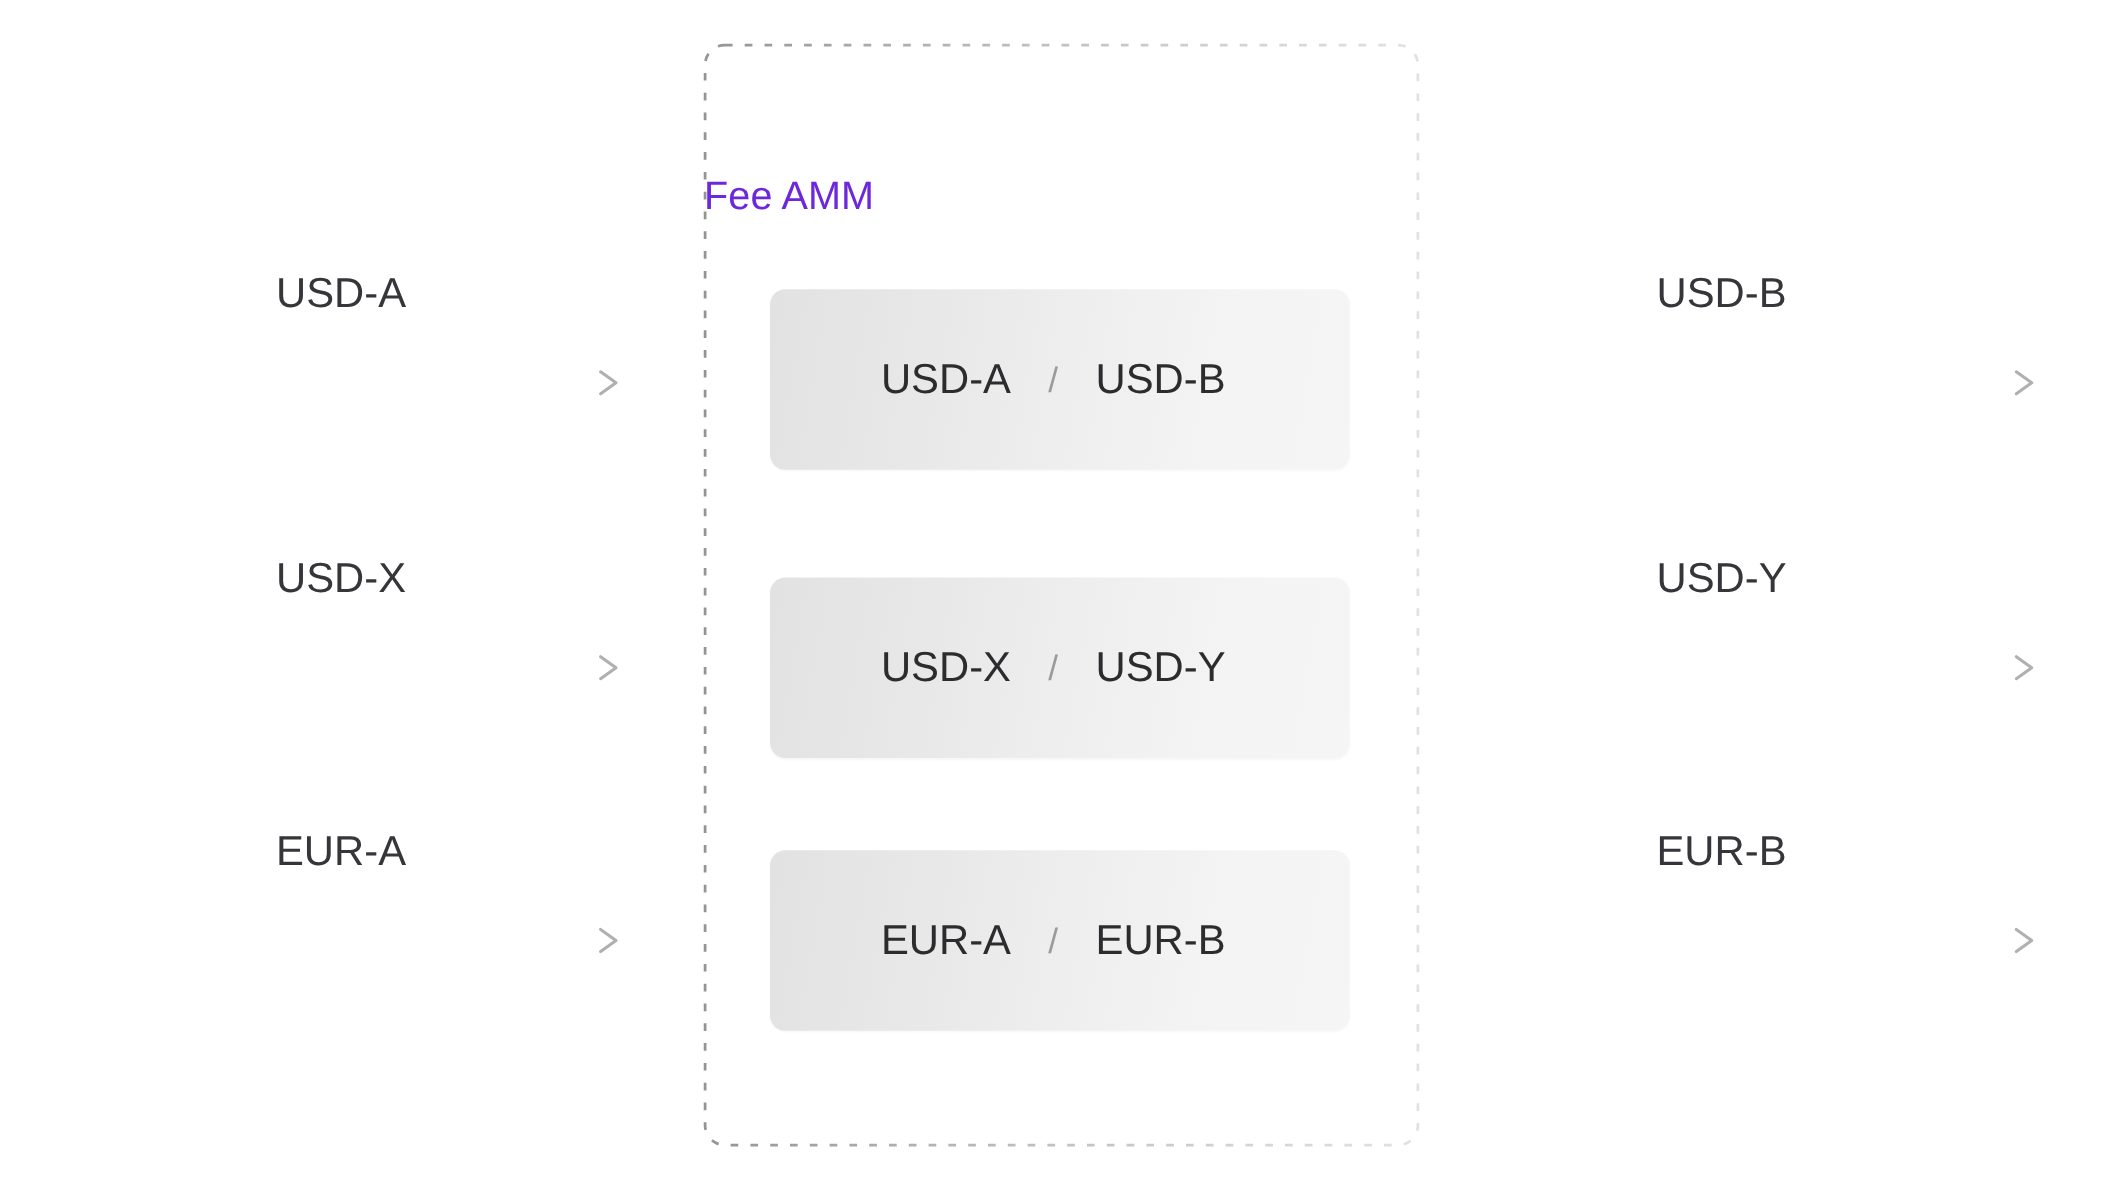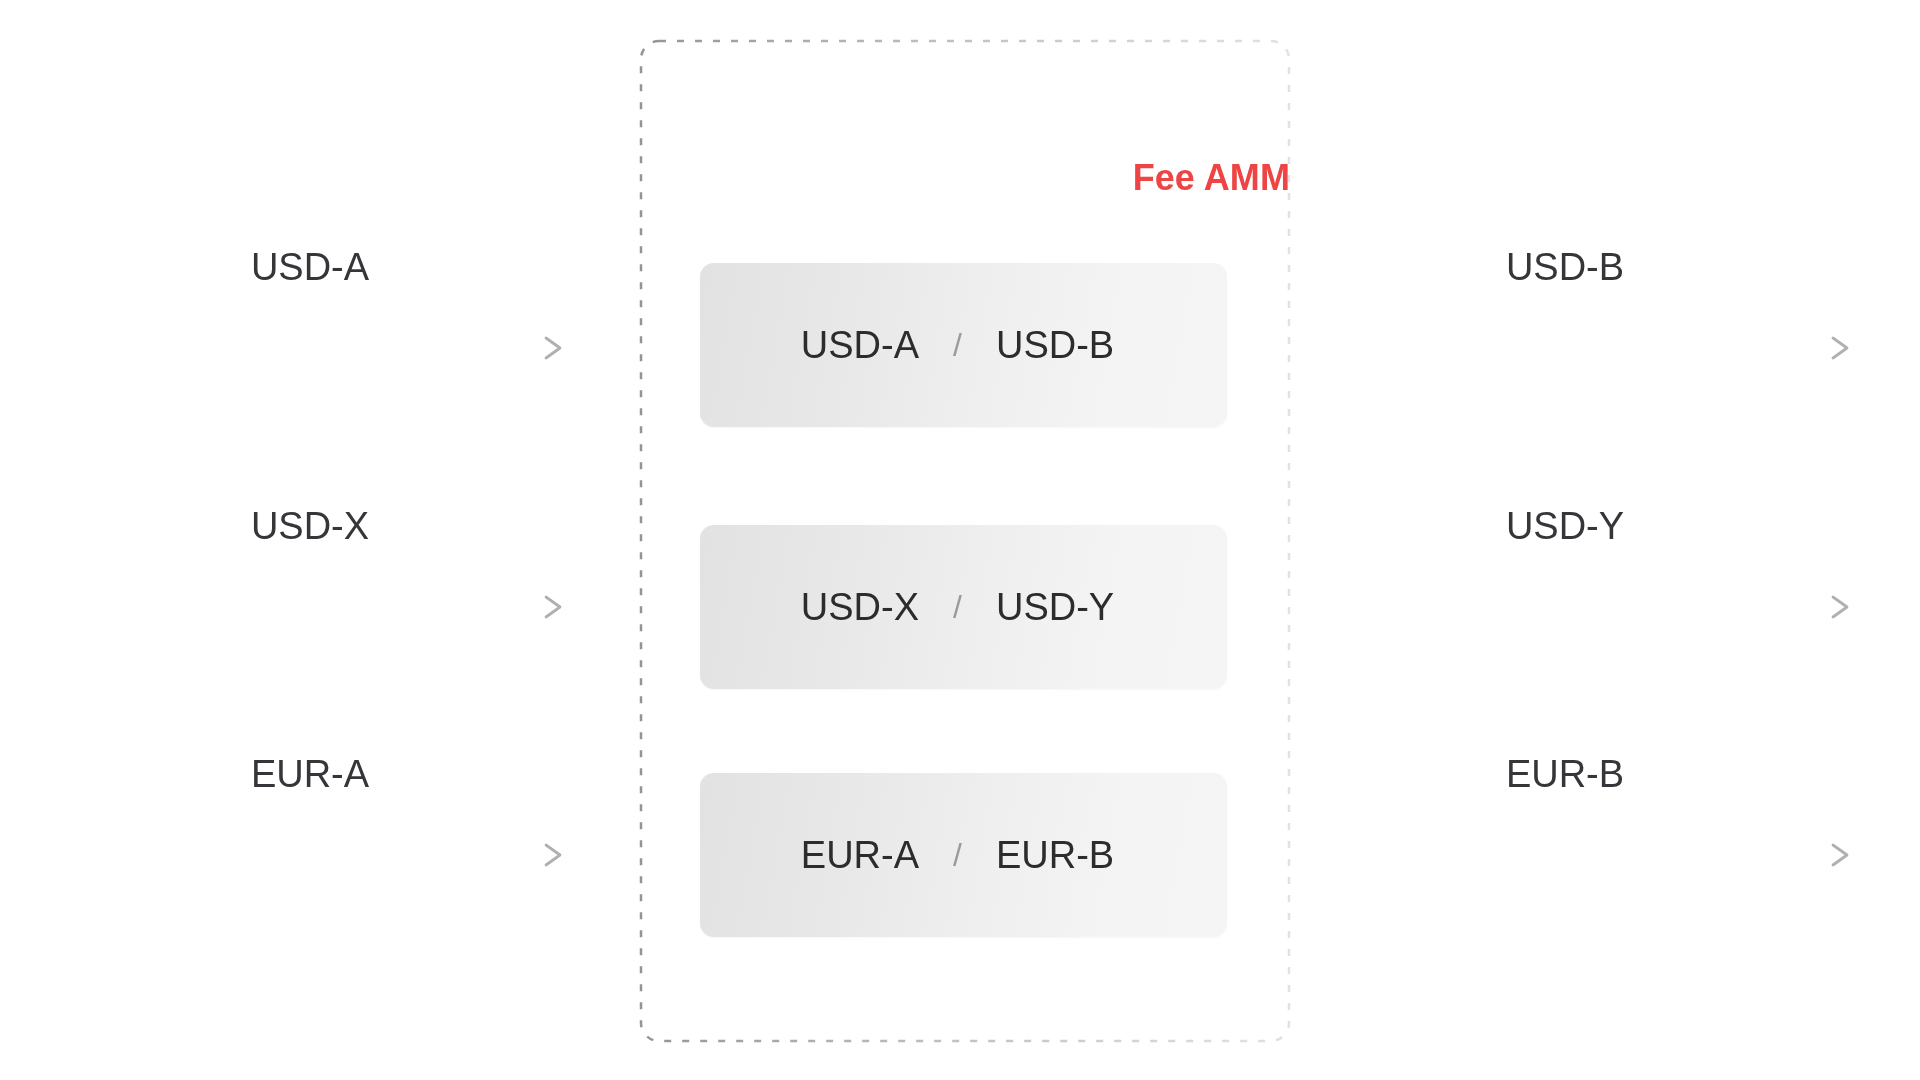--- a/index.html
+++ b/index.html
@@ -41,25 +41,25 @@
     width: 100%;
     height: 100%;
     overflow: visible;
   }
 
   .amm-title {
     position: absolute;
     left: 0;
     top: 116px;
     width: 650px;
-    text-align: right;
+    text-align: left;
     font-size: 36px;
     line-height: 44px;
-    font-weight: 700;
-    color: #ef4444;
+    font-weight: 400;
+    color: #6d28d9;
     letter-spacing: 0.1px;
   }
 
   
   .pair-card {
     position: absolute;
     left: 700px;
     width: 527px;
     height: 164px;
     border-radius: 14px;

